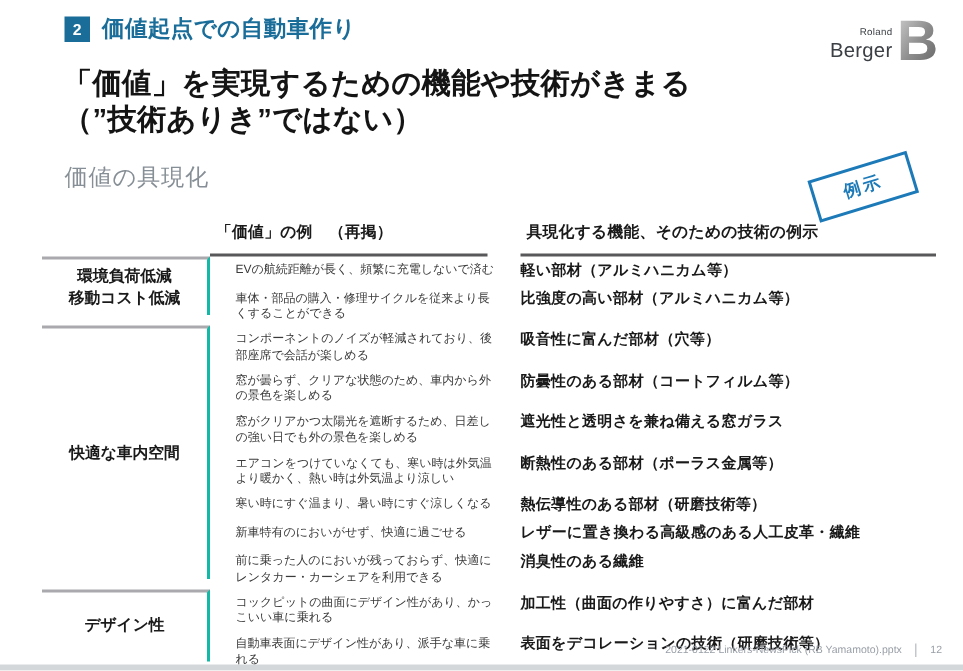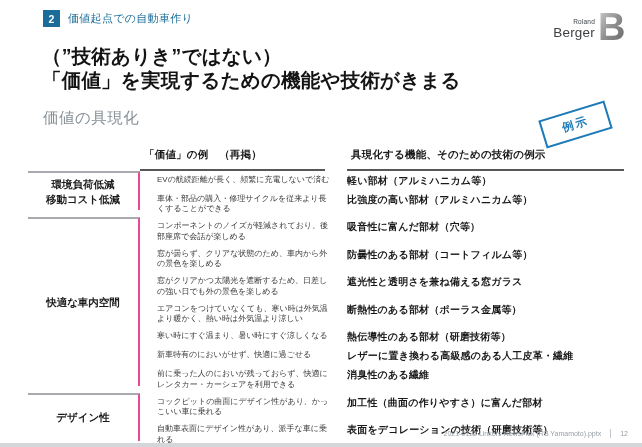--- a/index.html
+++ b/index.html
@@ -8,21 +8,21 @@
     position:relative; width:642px; height:447px; background:#ffffff;
     font-family:"Liberation Sans","DejaVu Sans",sans-serif; overflow:hidden;
     margin:0 auto;
   }
   
   .kicker { position:absolute; left:43px; top:10px; display:flex; align-items:center; gap:8px; }
   .kicker-num {
     width:17px; height:17px; background:#1a6d99; color:#fff;
     font-size:10.5px; font-weight:bold; display:flex; align-items:center; justify-content:center;
   }
-  .kicker-title { color:#1a6d99; font-weight:normal; font-size:11px; letter-spacing:0.3px; }
+  .kicker-title { color:#1a6d99; font-weight:bold; font-size:15px; letter-spacing:0.3px; }
   
   .logo { position:absolute; right:16px; top:9px; display:flex; align-items:center; gap:3px; }
   .logo-text { text-align:right; line-height:1; color:#3c4045;margin-left:39px; }
   .logo-roland { display:block; font-size:6.5px; margin-bottom:1px; letter-spacing:0.2px; }
   .logo-berger { display:block; font-size:13.5px; letter-spacing:0.2px; }
   
   .title {
     position:absolute; left:42px; top:44px; width:520px;
     font-size:19.5px; font-weight:bold; color:#141414; line-height:1.24; letter-spacing:0.2px;
   }
@@ -40,21 +40,21 @@
   }
   .th {
     font-size:10.5px; font-weight:bold; color:#1a1a1a;
     border-bottom:2px solid #58585a; padding:2px 0 7px 4px; letter-spacing:0.2px;
   }
   .th-left  { grid-area:1/2/2/3; margin-right:22px; }
   .th-right { grid-area:1/3/2/4; }
   .cat {
     display:flex; align-items:center; justify-content:center; text-align:center;
     font-size:10.5px; font-weight:bold; color:#1a1a1a; line-height:1.4;
-    border-top:2px solid #a9a9ae; border-right:2px solid #ec4899;
+    border-top:2px solid #a9a9ae; border-right:2px solid #14b8a6;
     margin-bottom:7px; padding:4px 6px; white-space:pre-line;
   }
   .cell-l {
     font-size:8px; color:#3a3a3a; line-height:1.28;
     padding:4px 14px 3px 17px;
   }
   .cell-r {
     font-size:10px; font-weight:bold; color:#1a1a1a; line-height:1.2;
     padding:4px 0 3px 0; letter-spacing:0.2px;
   }
@@ -89,22 +89,22 @@
             <stop offset="0.5" stop-color="#8f8f8f"></stop>
             <stop offset="1" stop-color="#5f5f5f"></stop>
           </linearGradient>
         </defs>
         <text x="0" y="31" font-family="'Liberation Sans',sans-serif" font-weight="bold" font-size="38" fill="url(#bgrad)">B</text>
       </svg>
     </span>
   </div>
 
   <div class="title">
+    <div>「価値」を実現するための機能や技術がきまる</div>
     <div>（”技術ありき”ではない）</div>
-    <div>「価値」を実現するための機能や技術がきまる</div>
   </div>
 
   <div class="subtitle">価値の具現化</div>
 
   <div class="stamp">例示</div>
 
   <div class="table">
     <div class="th th-left">「価値」の例　（再掲）</div>
     <div class="th th-right">具現化する機能、そのための技術の例示</div>
 

